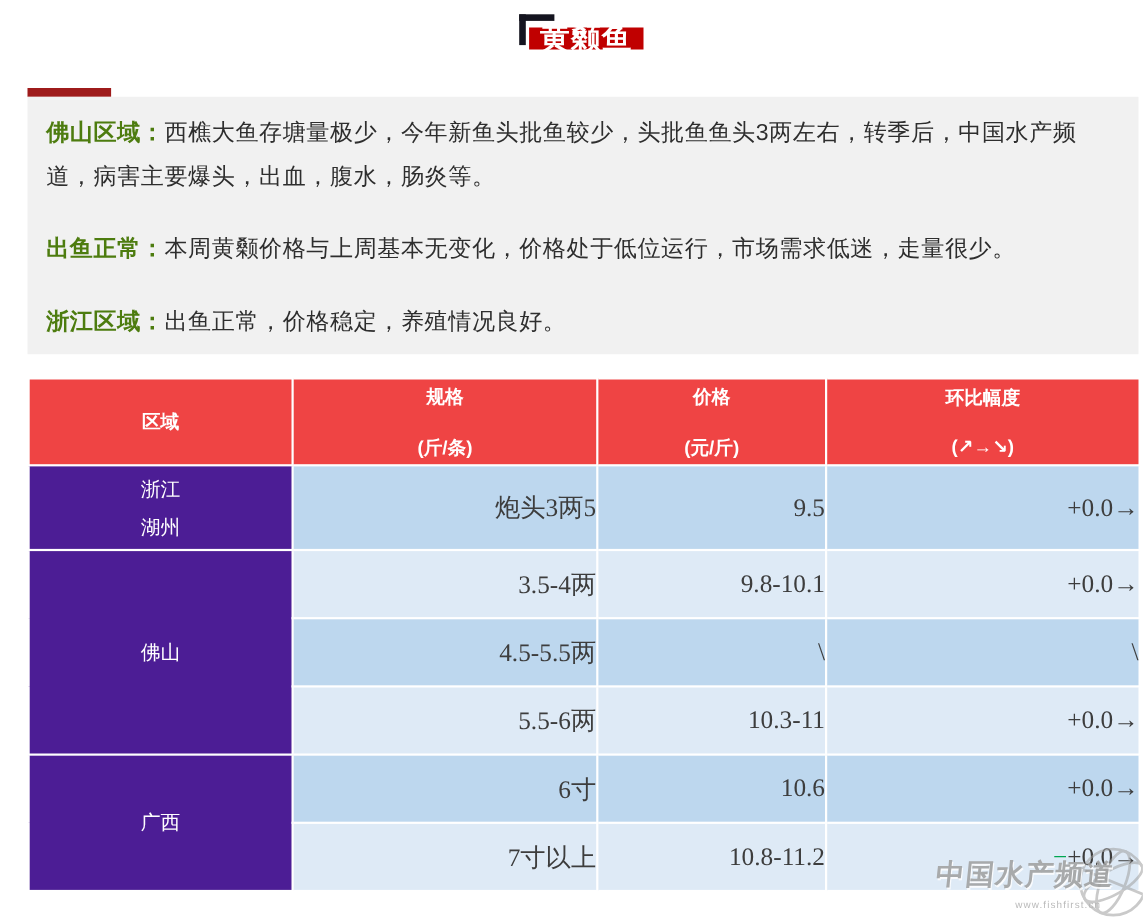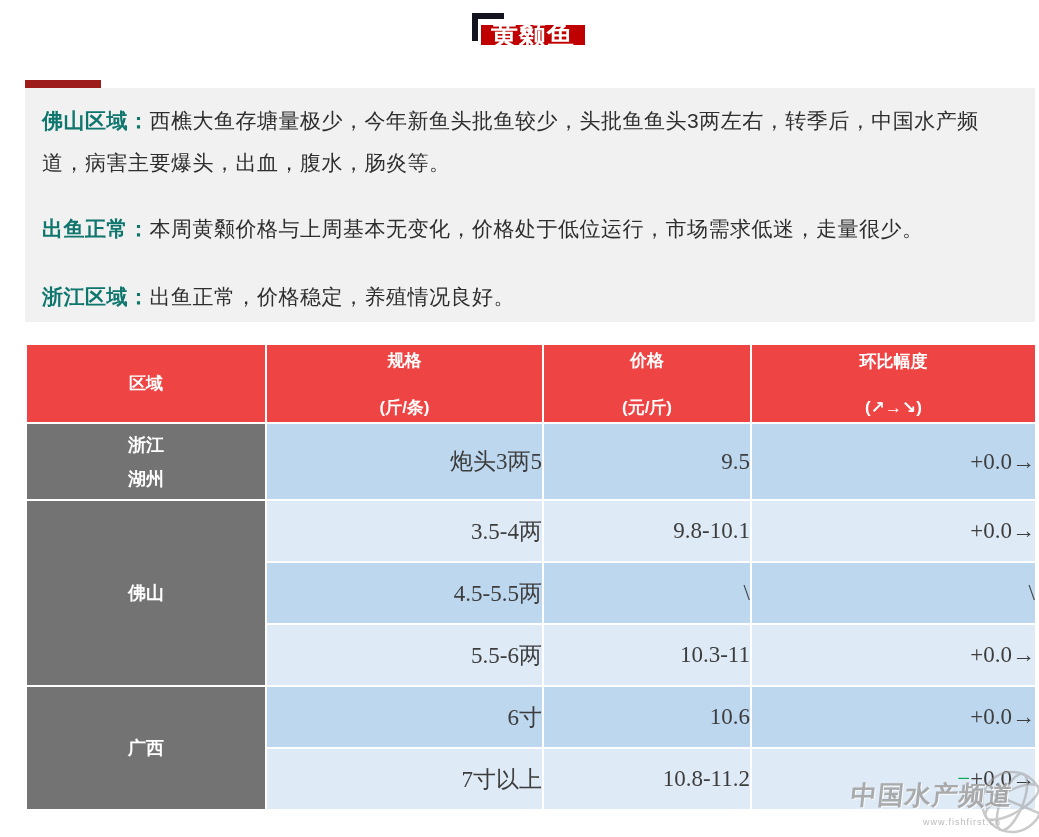--- a/index.html
+++ b/index.html
@@ -27,37 +27,37 @@
   
   .summary-panel{
     position:absolute;left:25px;top:88px;width:1010px;height:234px;
     background:#f1f1f1;box-sizing:border-box;padding:13px 17px 0 17px;
   }
   .summary-panel p{
     margin:0;font-size:21px;line-height:40px;color:#2e2e2e;
     letter-spacing:0.5px;
   }
   .summary-panel p + p{margin-top:26px;}
-  .region-label{font-weight:bold;color:#0f766e;font-family:Liberation Mono, monospace;}
+  .region-label{font-weight:bold;color:#4d7c0f;}
   
   table.price-table{
     position:absolute;left:25px;top:343px;width:1010px;
     border-collapse:collapse;table-layout:fixed;
   }
   .price-table th,.price-table td{
     border:2px solid #ffffff;text-align:center;vertical-align:middle;
     padding:0;box-sizing:border-box;
   }
   .price-table thead th{
     background:#ef4444;color:#ffffff;font-weight:bold;font-size:17px;height:79px;
   }
   .th-inner{display:flex;flex-direction:column;justify-content:center;gap:24px;}
   .th-single{display:flex;align-items:center;justify-content:center;}
   td.region-cell{
-    background:#737373;color:#ffffff;font-weight:bold;font-size:18px;margin-top:43px;
+    background:#4c1d95;color:#ffffff;font-weight:normal;font-size:18px;margin-top:43px;
   }
   td.region-cell .rline{line-height:34px;}
   .price-table tbody td.data-cell{
     font-family:Liberation Serif, serif;
     font-size:23px;color:#3d3d3d;text-align:right;
   }
   tr.row-a td.data-cell{background:#bdd7ee;}
   tr.row-b td.data-cell{background:#deeaf6;}
   tr.row-tall{height:77px;}
   tr.row-std{height:62px;}

